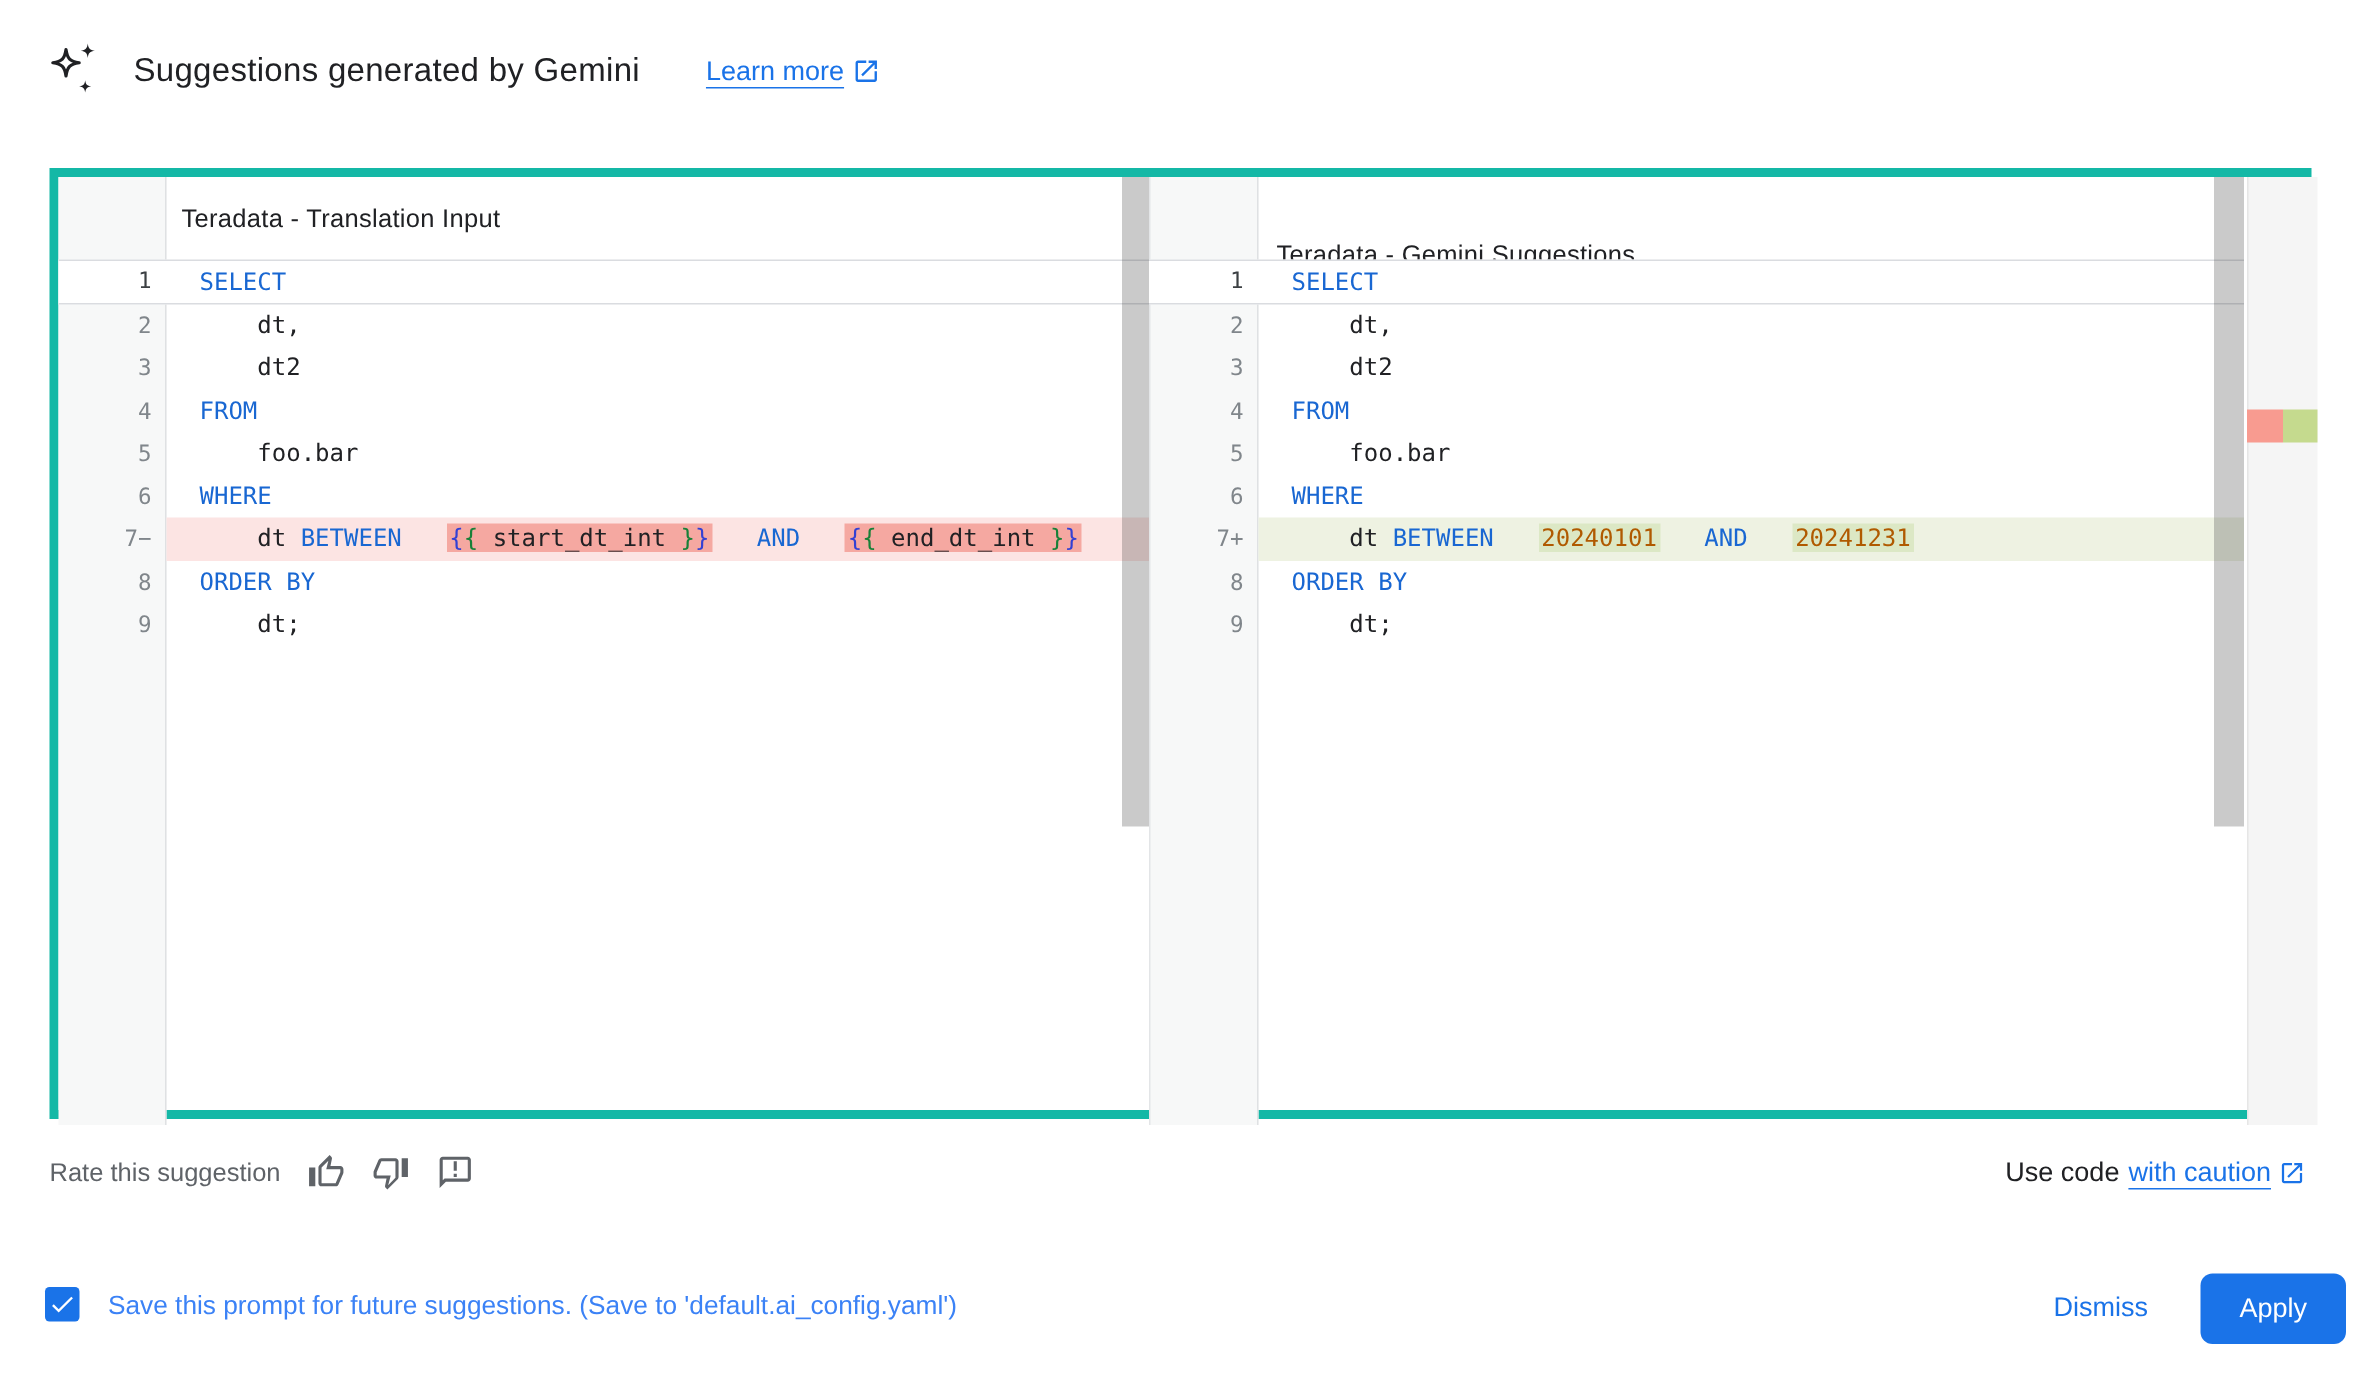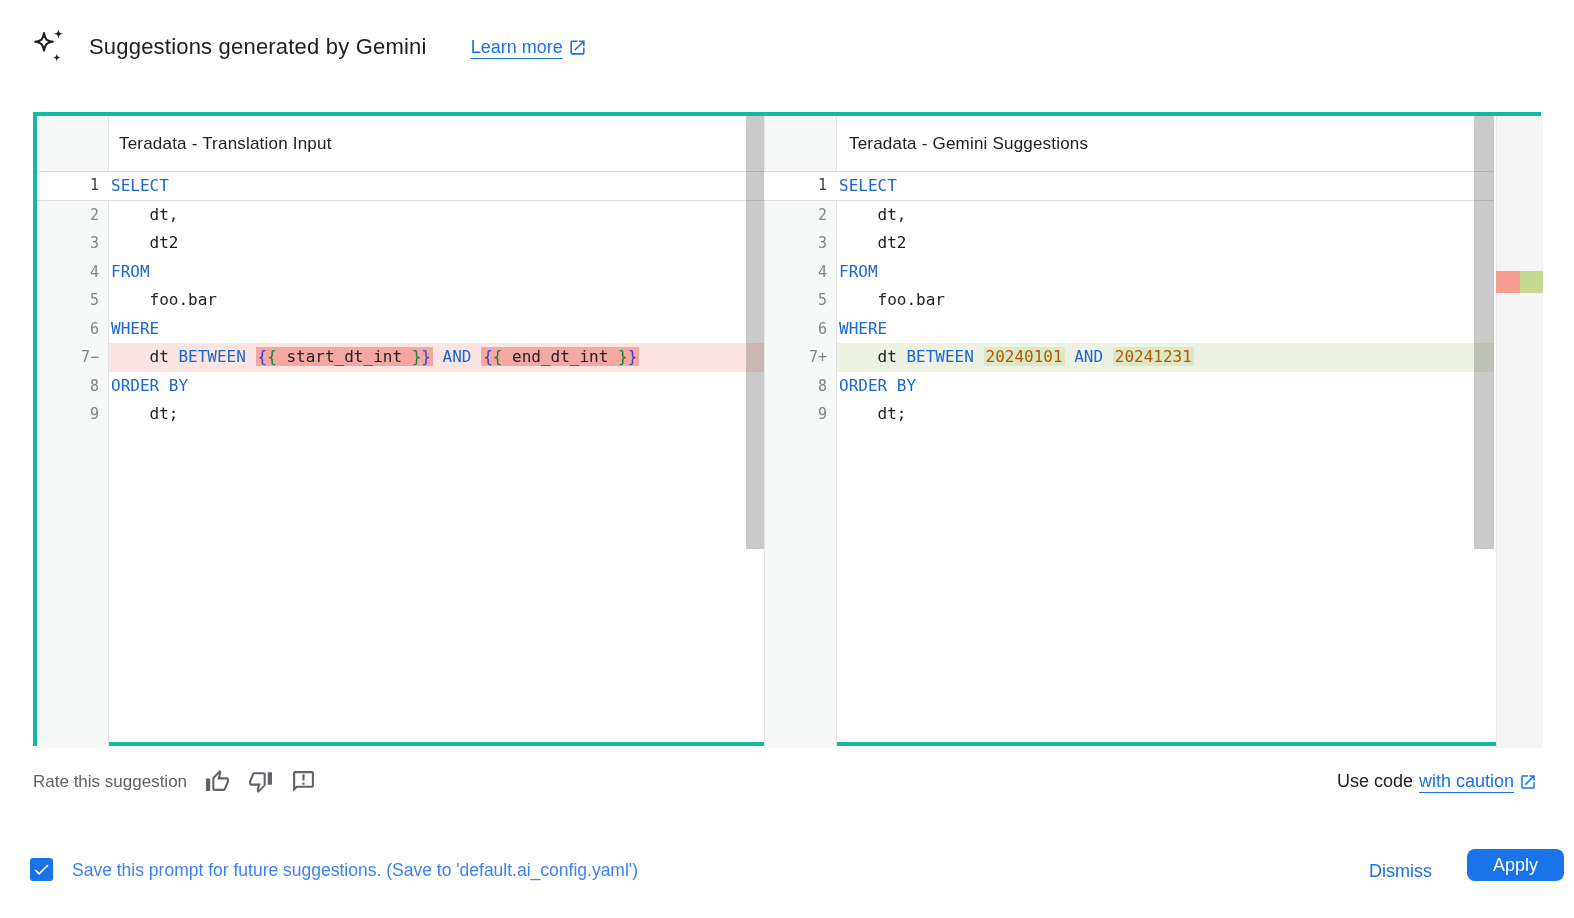--- a/index.html
+++ b/index.html
@@ -10,51 +10,51 @@
   #top-header { position:absolute; left:31px; top:26px; display:flex; align-items:center;text-align:right; }
   #gemini-icon { width:36px; height:42px; }
   #page-title { font-size:22px; color:#202124; margin-left:22px; letter-spacing:.2px; }
   #learn-more { margin-left:44px; display:flex; align-items:center; cursor:pointer; }
   #learn-more a { color:var(--accent-blue); font-size:18px; font-weight:500;
                   text-decoration:underline; text-underline-offset:5px; }
   #learn-more svg { margin-left:5px; }
 
   
   #diff-container { position:absolute; left:33px; top:112px; width:1508px; height:634px;
-                    background:#fff; border:4px solid #14b8a6; }
+                    background:#fff; border:6px solid #14b8a6; }
   .gutter-col { position:absolute; top:0; height:632px; background:#f7f8f8; }
   #gutter-left  { left:0; width:72px; border-right:1px solid #dfe1e3; }
   #gutter-right { left:727px; width:73px; border-left:1px solid #e3e5e7; border-right:1px solid #dfe1e3; }
   #overview-ruler { position:absolute; left:1459px; top:0; width:47px; height:632px;
                     background:#f5f5f5; border-left:1px solid #e6e6e6; }
   #ruler-del-mark { position:absolute; left:1459px; top:155px; width:24px; height:22px; background:var(--ruler-del); }
   #ruler-add-mark { position:absolute; left:1483px; top:155px; width:23px; height:22px; background:var(--ruler-add); }
 
   .pane-title { position:absolute; top:18px; font-size:17px; color:#202124; letter-spacing:.2px; }
   #pane-title-left  { left:82px; }
-  #pane-title-right { left:812px; }
+  #pane-title-right { left:812px;margin-top:24px; }
 
   .rows { position:absolute; top:55px; }
   #rows-left  { left:0; width:727px; }
   #rows-right { left:727px; width:730px; }
 
   .code-row { display:flex; height:28.5px; line-height:28.5px;
               font-family:"DejaVu Sans Mono", monospace; font-size:16px; }
   .gutter-cell { flex:0 0 72px; text-align:right; padding-right:10px;
                  color:#80868b; font-size:15px; }
   #rows-right .gutter-cell { flex-basis:73px; }
   .line-content { flex:1 1 auto; white-space:pre; padding-left:2px; color:#202124; }
 
   .code-row.active { background:#fff; border-top:1px solid #dadce0; border-bottom:1px solid #dadce0;
                      height:29.5px; line-height:27.5px; }
   .code-row.active .gutter-cell { color:#3c4043; }
   .code-row.del .line-content { background:var(--del-line); }
   .code-row.add .line-content { background:var(--add-line); }
 
-  .grp { white-space:pre; }
+  .grp { white-space:pre;margin-left:20px; }
   .code-row.del .grp.hl { background:var(--del-tok); padding:0 2px; }
   .code-row.add .grp.hl { background:var(--add-tok); padding:0 2px; }
 
   .tok.kw  { color:var(--kw); }
   .tok.pl  { color:#202124;text-align:center; }
   .tok.b1  { color:var(--b1); }
   .tok.b2  { color:var(--b2); }
   .tok.num { color:var(--num); }
 
   .scrollbar-thumb { position:absolute; top:0; height:433px; background:rgba(60,60,60,0.27); }
@@ -74,21 +74,21 @@
   #use-code svg { margin-left:5px; }
 
   
   #save-checkbox { position:absolute; left:30px; top:858px; width:23px; height:23px;
                    background:var(--accent-blue); border-radius:3px; cursor:pointer;
                    display:flex; align-items:center; justify-content:center; }
   #save-label { position:absolute; left:72px; top:860px; font-size:17.5px; color:#3b82f6; }
   #dismiss-button { position:absolute; right:142px; top:861px; font-size:18px; font-weight:500;
                     color:var(--accent-blue); background:none; border:none; cursor:pointer;
                     font-family:"Liberation Sans", sans-serif; }
-  #apply-button { position:absolute; right:10px; top:849px; width:97px; height:32px;
+  #apply-button { position:absolute; right:10px; top:849px; width:97px; height:47px;
                   background:var(--accent-blue); color:#fff; font-size:18px; font-weight:500;
                   border:none; border-radius:8px; cursor:pointer;
                   font-family:"Liberation Sans", sans-serif; }
 </style>
 </head>
 <body>
 
 <div id="top-header">
   <svg id="gemini-icon" viewBox="0 0 36 42">
     <path d="M13 7 C13.9 13.2 15.6 14.9 21.8 15.8 C15.6 16.7 13.9 18.4 13 24.6 C12.1 18.4 10.4 16.7 4.2 15.8 C10.4 14.9 12.1 13.2 13 7 Z" fill="#fff" stroke="#202124" stroke-width="2.1" stroke-linejoin="round"></path>

